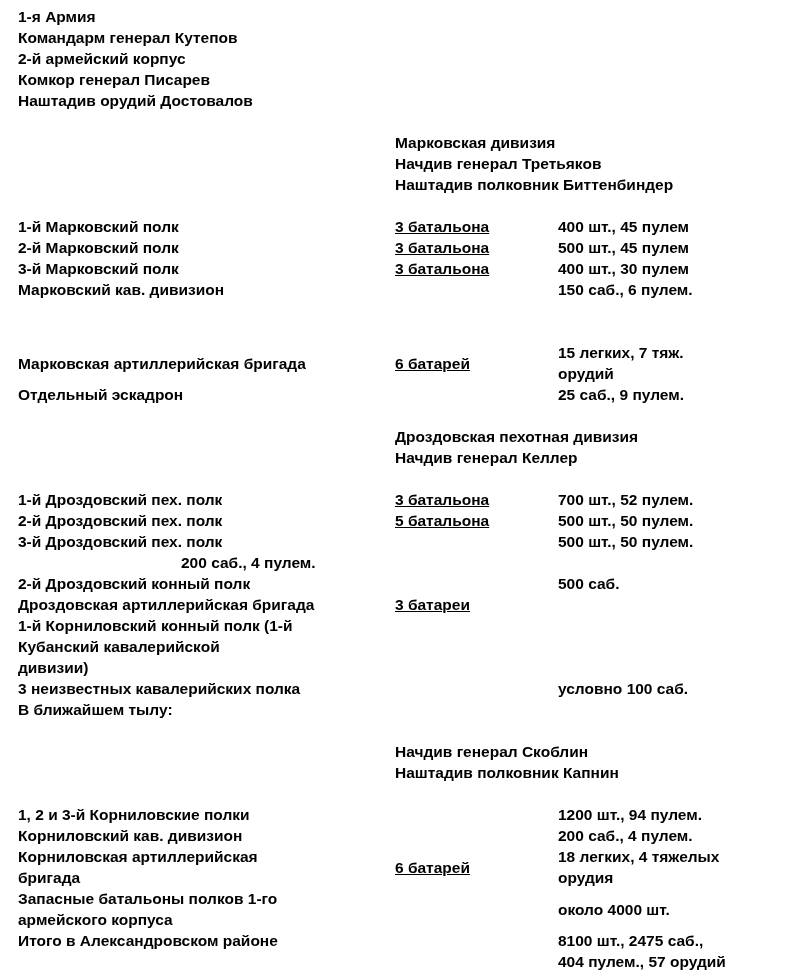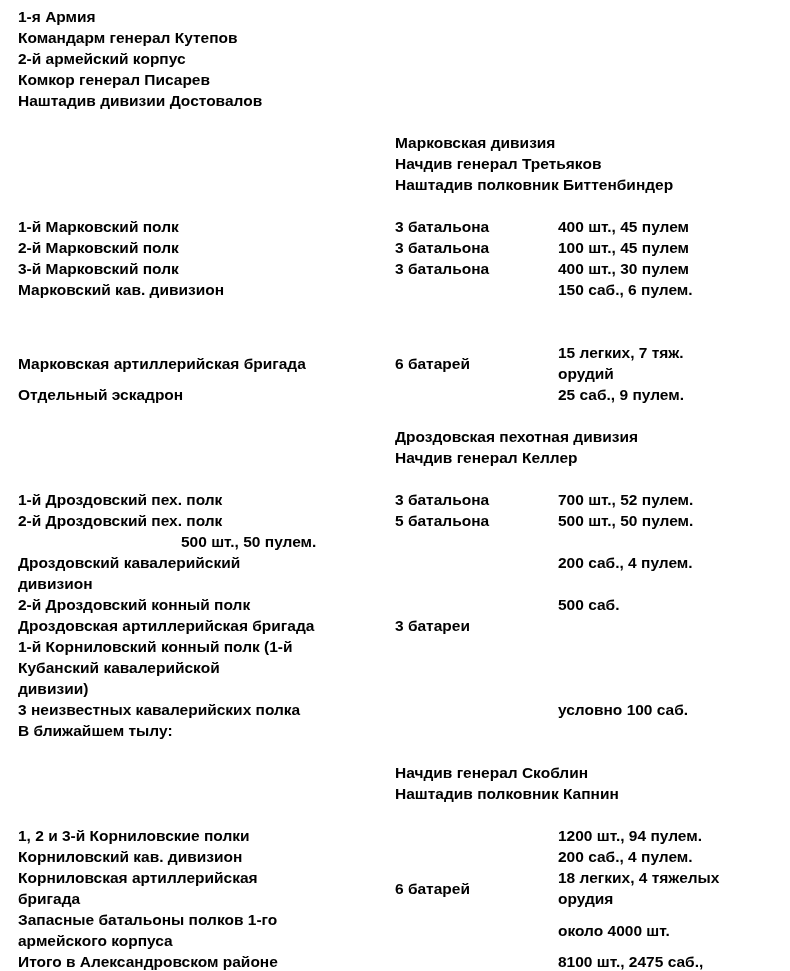--- a/index.html
+++ b/index.html
@@ -12,39 +12,39 @@
     font-weight:bold;
     font-size:15.5px;
     line-height:21px;
     color:#000000;
     padding:6px 4px 0 18px;
   }
   .doc { width:100%; }
   .row { display:flex; align-items:flex-start; }
   .row.center { align-items:center;margin-top:42px; }
   .c1 { width:377px; flex:none; white-space:pre-line; padding-right:8px; }
-  .c2 { width:163px; flex:none; white-space:pre-line; }
+  .c2 { width:163px; flex:none; white-space:pre-line;text-decoration:underline; }
   .c3 { flex:1; white-space:pre-line; }
   .c23 { flex:1; }
   .vc { align-self:center; }
   .hl { white-space:pre-line; }
   .spacer { height:21px; }
 </style>
 </head>
 <body>
 
 <div class="doc">
 
   <div class="row">
     <div class="c23">
       <div class="hl">1-я Армия</div>
       <div class="hl">Командарм генерал Кутепов</div>
       <div class="hl">2-й армейский корпус</div>
       <div class="hl">Комкор генерал Писарев</div>
-      <div class="hl">Наштадив дивизии Достовалов</div>
+      <div class="hl">Наштадив орудий Достовалов</div>
     </div>
   </div>
 
   <div class="spacer"></div>
 
   <div class="row">
     <div class="c1"></div>
     <div class="c23">
       <div class="hl">Марковская дивизия</div>
       <div class="hl">Начдив генерал Третьяков</div>
@@ -55,21 +55,21 @@
   <div class="spacer"></div>
 
   <div class="row">
     <div class="c1">1-й Марковский полк</div>
     <div class="c2">3 батальона</div>
     <div class="c3">400 шт., 45 пулем</div>
   </div>
   <div class="row">
     <div class="c1">2-й Марковский полк</div>
     <div class="c2">3 батальона</div>
-    <div class="c3">100 шт., 45 пулем</div>
+    <div class="c3">500 шт., 45 пулем</div>
   </div>
   <div class="row">
     <div class="c1">3-й Марковский полк</div>
     <div class="c2">3 батальона</div>
     <div class="c3">400 шт., 30 пулем</div>
   </div>
   <div class="row">
     <div class="c1">Марковский кав. дивизион</div>
     <div class="c2"></div>
     <div class="c3">150 саб., 6 пулем.</div>
@@ -102,26 +102,25 @@
     <div class="c1">1-й Дроздовский пех. полк</div>
     <div class="c2">3 батальона</div>
     <div class="c3">700 шт., 52 пулем.</div>
   </div>
   <div class="row">
     <div class="c1">2-й Дроздовский пех. полк</div>
     <div class="c2">5 батальона</div>
     <div class="c3">500 шт., 50 пулем.</div>
   </div>
   <div class="row">
+    <div class="c1">3-й Дроздовский пех. полк</div>
     <div class="c2"></div>
     <div class="c3">500 шт., 50 пулем.</div>
   </div>
   <div class="row">
-    <div class="c1">Дроздовский кавалерийский
-дивизион</div>
     <div class="c2"></div>
     <div class="c3">200 саб., 4 пулем.</div>
   </div>
   <div class="row">
     <div class="c1">2-й Дроздовский конный полк</div>
     <div class="c2"></div>
     <div class="c3">500 саб.</div>
   </div>
   <div class="row">
     <div class="c1">Дроздовская артиллерийская бригада</div>

